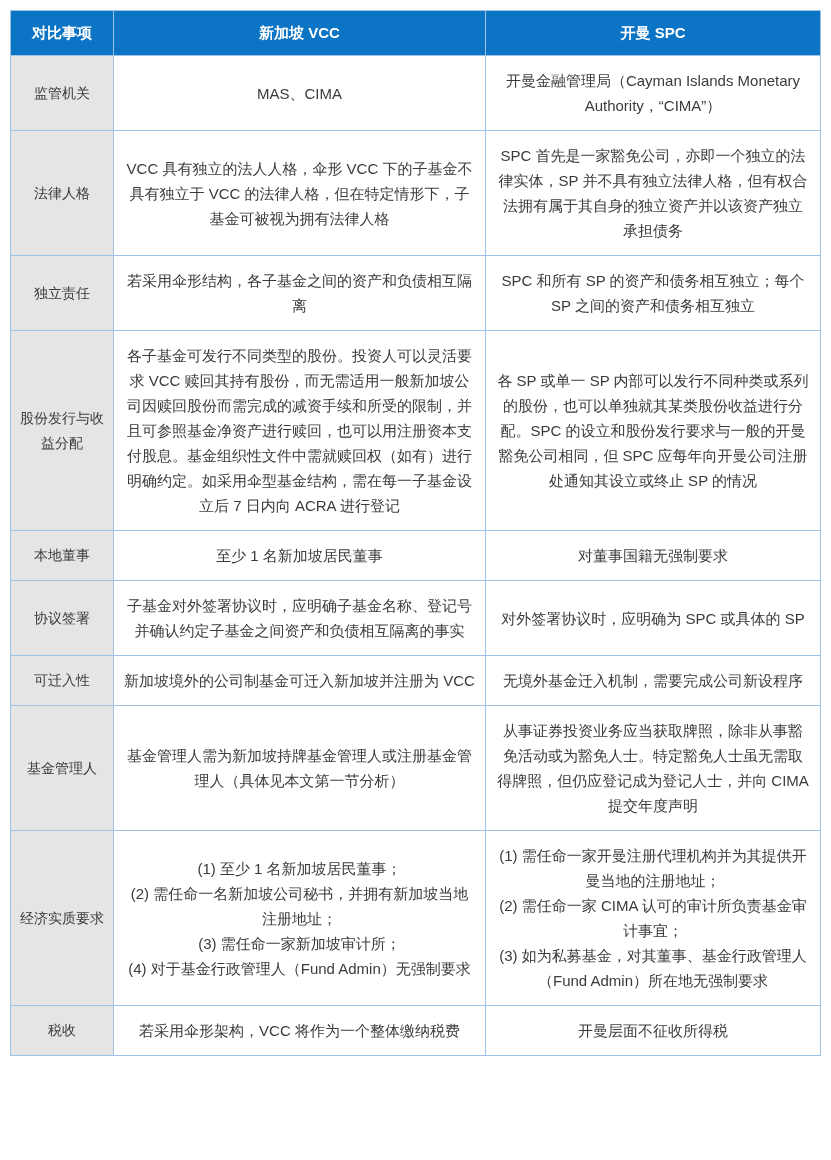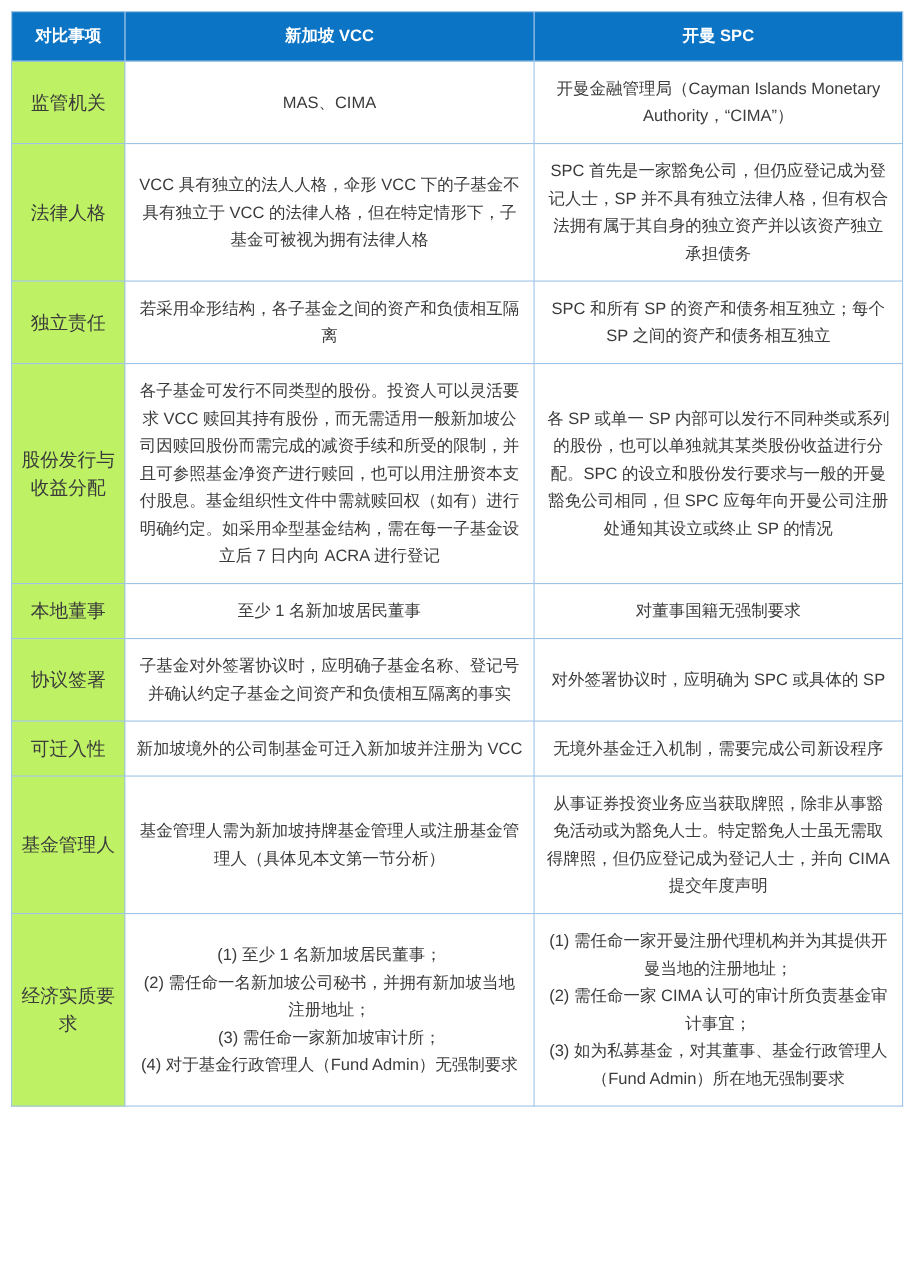--- a/index.html
+++ b/index.html
@@ -22,23 +22,23 @@
     border:1px solid var(--border);
     vertical-align:middle;
     box-sizing:border-box;
   }
   .cmp thead th{
     background:var(--hbg);color:var(--hfg);
     font-weight:bold;font-size:15px;line-height:20px;
     padding:12px 4px;text-align:center;
   }
   .cmp tbody th.rowlabel{
-    font-weight:normal;font-size:17px;color:var(--text);
+    font-weight:normal;font-size:14px;color:var(--text);
     line-height:25px;padding:10px 6px;text-align:center;
-    background:#bef264;
+    background:#e5e5e5;
   }
   .cmp td.cell{
     font-size:15px;color:var(--text);text-align:center;
     line-height:25px;padding:12px 10px;background:#ffffff;
   }
   .cmp td.cell p{margin:0;}
   .cmp td.cell p + p{}
   .cmp strong{font-weight:normal;}
 </style>
 </head>
@@ -68,21 +68,21 @@
             <p>开曼金融管理局（Cayman Islands Monetary Authority，“<strong>CIMA</strong>”）</p>
           </td>
   </tr>
 
   <tr>
     <th class="rowlabel">法律人格</th>
     <td class="cell">
             <p>VCC 具有独立的法人人格，伞形 VCC 下的子基金不具有独立于 VCC 的法律人格，但在特定情形下，子基金可被视为拥有法律人格</p>
           </td>
     <td class="cell">
-            <p>SPC 首先是一家豁免公司，但仍应登记成为登记人士，SP 并不具有独立法律人格，但有权合法拥有属于其自身的独立资产并以该资产独立承担债务</p>
+            <p>SPC 首先是一家豁免公司，亦即一个独立的法律实体，SP 并不具有独立法律人格，但有权合法拥有属于其自身的独立资产并以该资产独立承担债务</p>
           </td>
   </tr>
 
   <tr>
     <th class="rowlabel">独立责任</th>
     <td class="cell">
             <p>若采用伞形结构，各子基金之间的资产和负债相互隔离</p>
           </td>
     <td class="cell">
             <p>SPC 和所有 SP 的资产和债务相互独立；每个 SP 之间的资产和债务相互独立</p>
@@ -148,15 +148,24 @@
             <p>(4) 对于基金行政管理人（Fund Admin）无强制要求</p>
           </td>
     <td class="cell">
             <p>(1) 需任命一家开曼注册代理机构并为其提供开曼当地的注册地址；</p>
             <p>(2) 需任命一家 CIMA 认可的审计所负责基金审计事宜；</p>
             <p>(3) 如为私募基金，对其董事、基金行政管理人（Fund Admin）所在地无强制要求</p>
           </td>
   </tr>
 
 
+  <tr>
+    <th class="rowlabel">税收</th>
+    <td class="cell">
+            <p>若采用伞形架构，VCC 将作为一个整体缴纳税费</p>
+          </td>
+    <td class="cell">
+            <p>开曼层面不征收所得税</p>
+          </td>
+  </tr>
 </tbody>
   </table>
 </div>
 
 </body></html>

